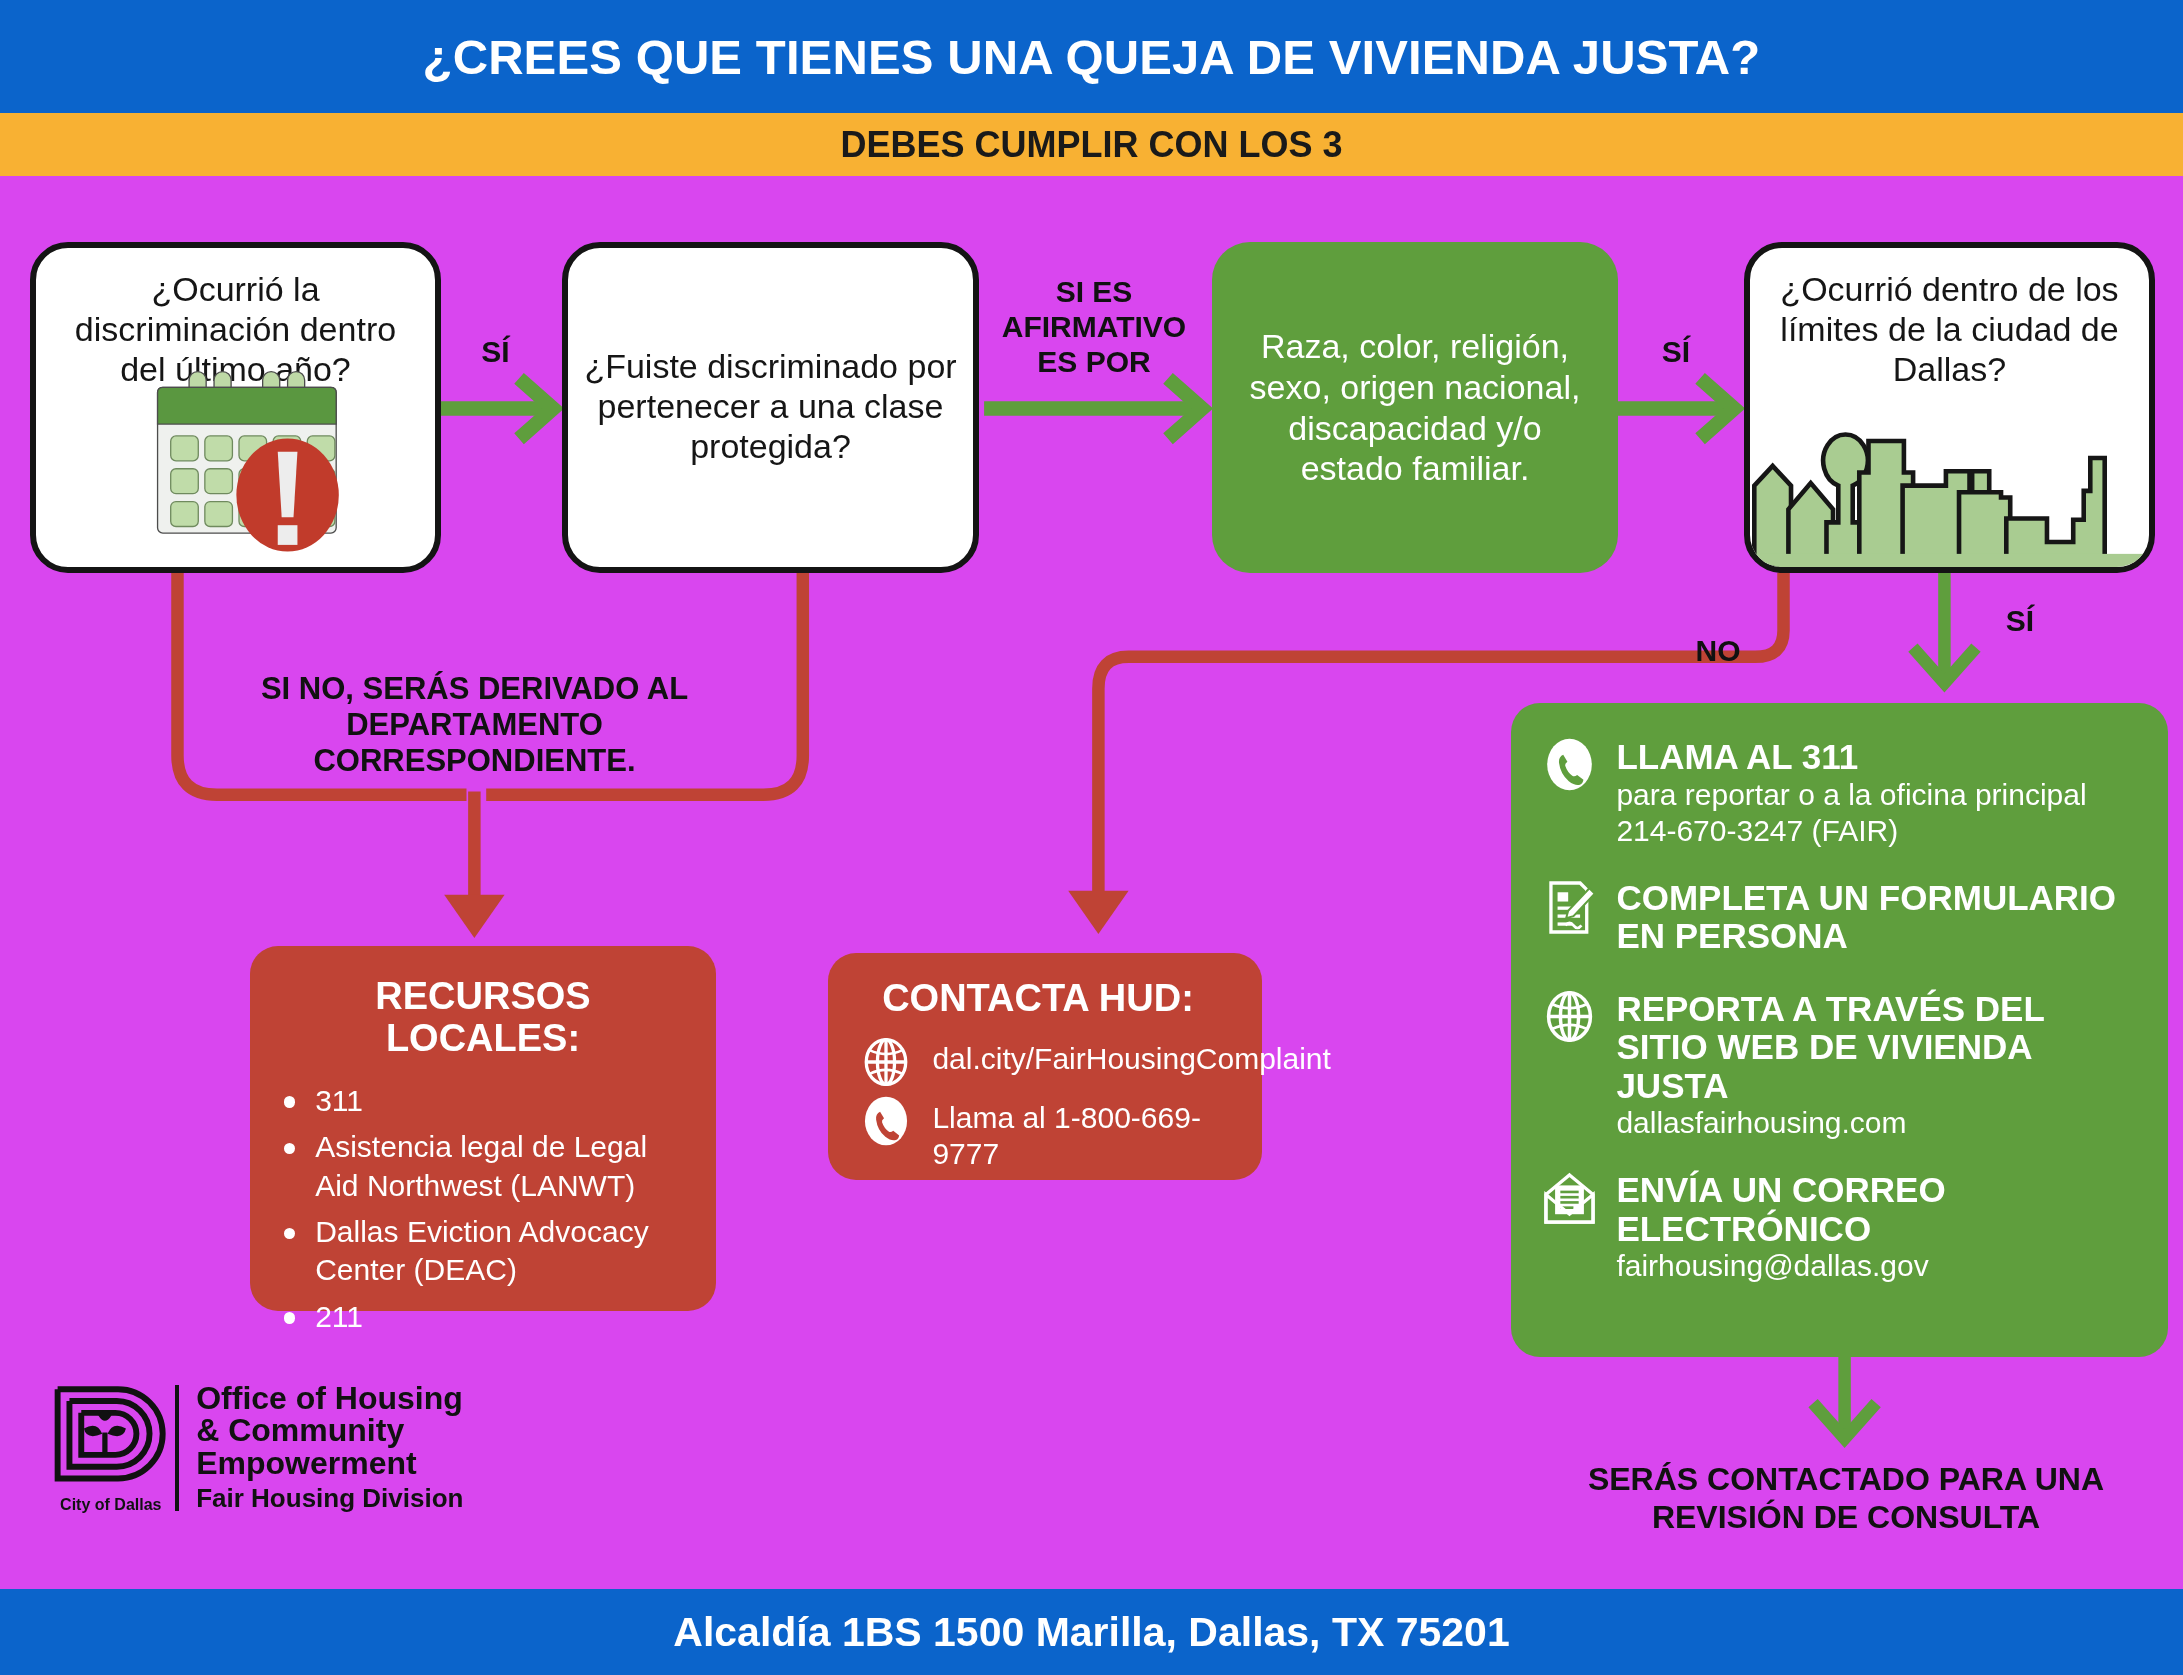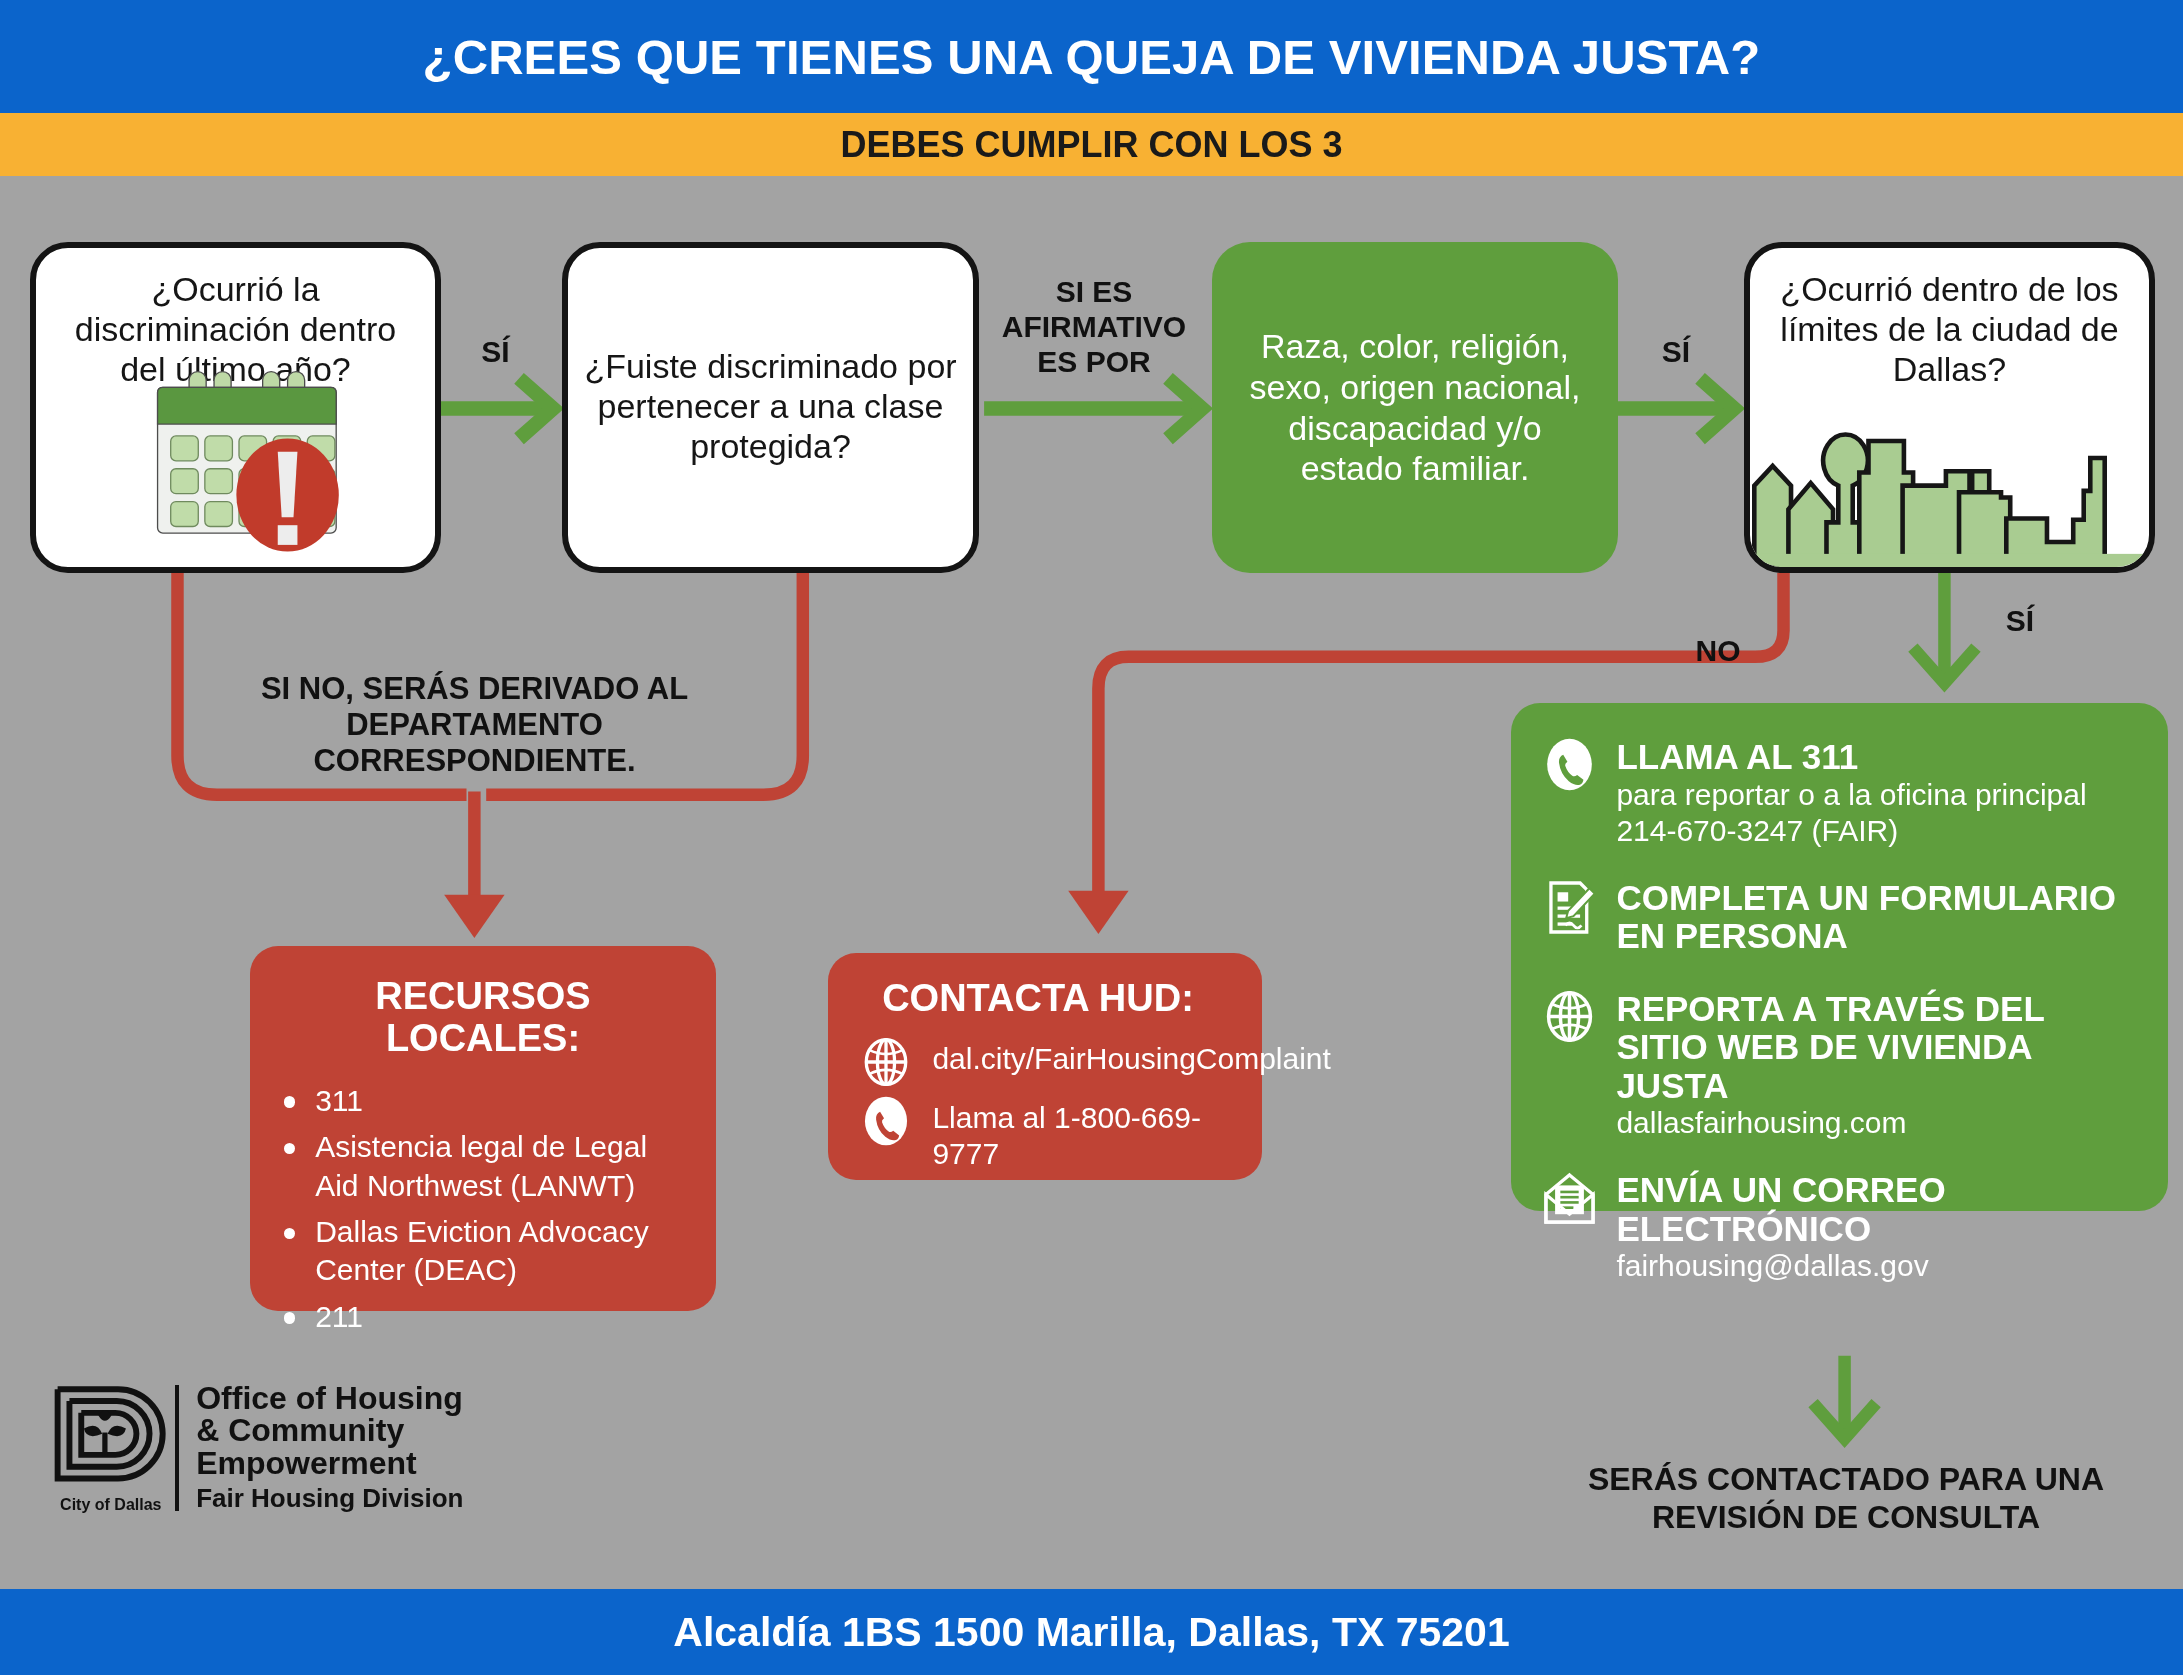--- a/index.html
+++ b/index.html
@@ -1,17 +1,17 @@
 <!DOCTYPE html>
 <html style="font-size:10.5px"><head>
 <meta charset="utf-8">
 <style>
   html,body{margin:0;padding:0;background:#fff;}
   body{font-family:"Liberation Sans",sans-serif;}
-  #page{position:relative;width:2183px;height:1675px;background:#a3a3a3;overflow:hidden;}
+  #page{position:relative;width:2183px;height:1675px;background:#d946ef;overflow:hidden;}
 
   
   .band-blue{position:absolute;left:0;width:2183px;background:#0B64CB;display:flex;align-items:center;justify-content:center;}
   #hdr-blue{top:0;height:113px;}
   #hdr-title{color:#ffffff;font-weight:bold;font-size:49px;letter-spacing:0.1px;white-space:nowrap;}
   #hdr-orange{position:absolute;left:0;top:113px;width:2183px;height:63px;background:#F8B133;display:flex;align-items:center;justify-content:center;}
   #hdr-sub{color:#1a1a1a;font-weight:bold;font-size:36px;white-space:nowrap;}
 
   
   #ftr-blue{position:absolute;left:0;top:1589px;width:2183px;height:87px;background:#0B64CB;display:flex;align-items:center;justify-content:center;}
@@ -229,21 +229,21 @@
       <span class="ic">
         <svg width="50" height="50" viewBox="0 0 76 76">
           <ellipse cx="38" cy="38" rx="32" ry="37" fill="#ffffff"></ellipse>
           <path d="M29 24 q-7 3 -6 12 q2 16 14 26 q9 7 16 5 q4 -1 5 -7 l-9 -7 q-4 3 -7 1 q-7 -5 -10 -14 q-1 -3 3 -6 z" fill="#BF4335"></path>
         </svg>
       </span>
       <span class="itxt isub" style="padding-top:4px;">Llama al 1-800-669-9777</span>
     </div>
   </div>
 
-  <div class="card green" style="left:1511px;top:703px;width:657px;height:508px;padding:35px 30px 0 30px;">
+  <div class="card green" style="left:1511px;top:703px;width:657px;height:654px;padding:35px 30px 0 30px;">
 
     <div class="irow" style="margin-bottom:30px;">
       <span class="ic">
         <svg width="53" height="53" viewBox="0 0 76 76">
           <ellipse cx="38" cy="38" rx="32" ry="37" fill="#ffffff"></ellipse>
           <path d="M29 24 q-7 3 -6 12 q2 16 14 26 q9 7 16 5 q4 -1 5 -7 l-9 -7 q-4 3 -7 1 q-7 -5 -10 -14 q-1 -3 3 -6 z" fill="#5F9E3D"></path>
         </svg>
       </span>
       <span class="itxt">
         <div class="ihead">LLAMA AL 311</div>

